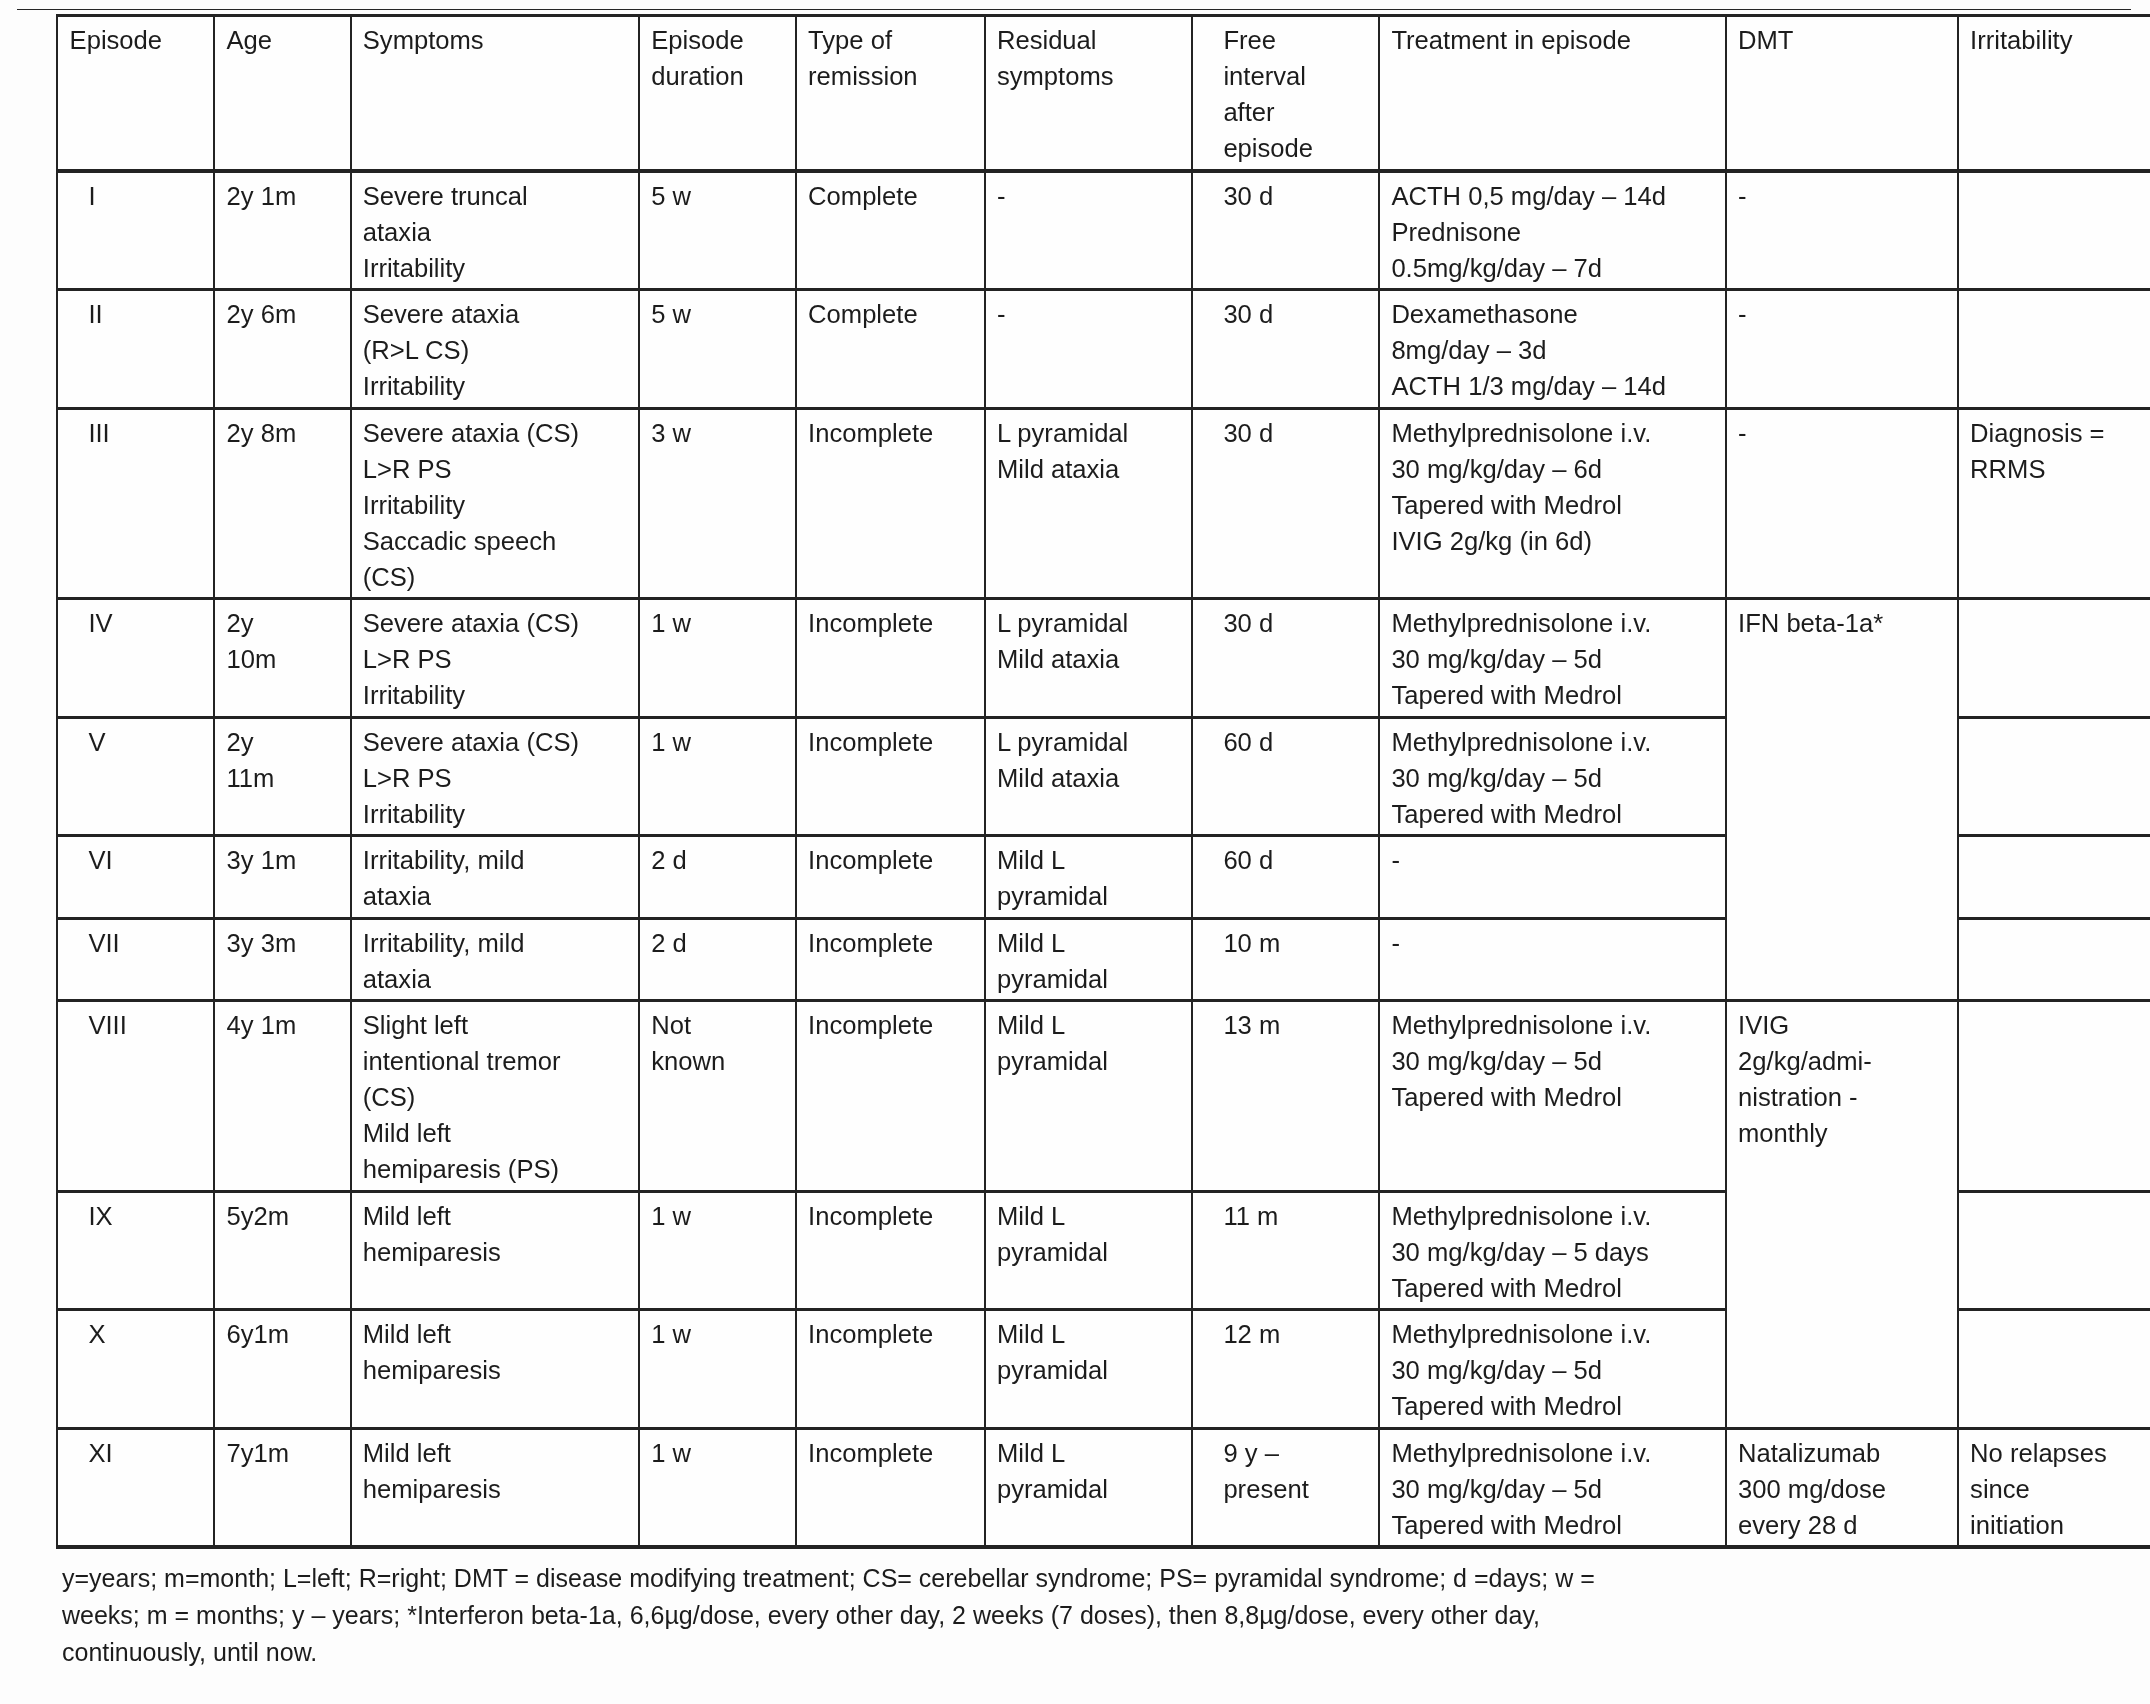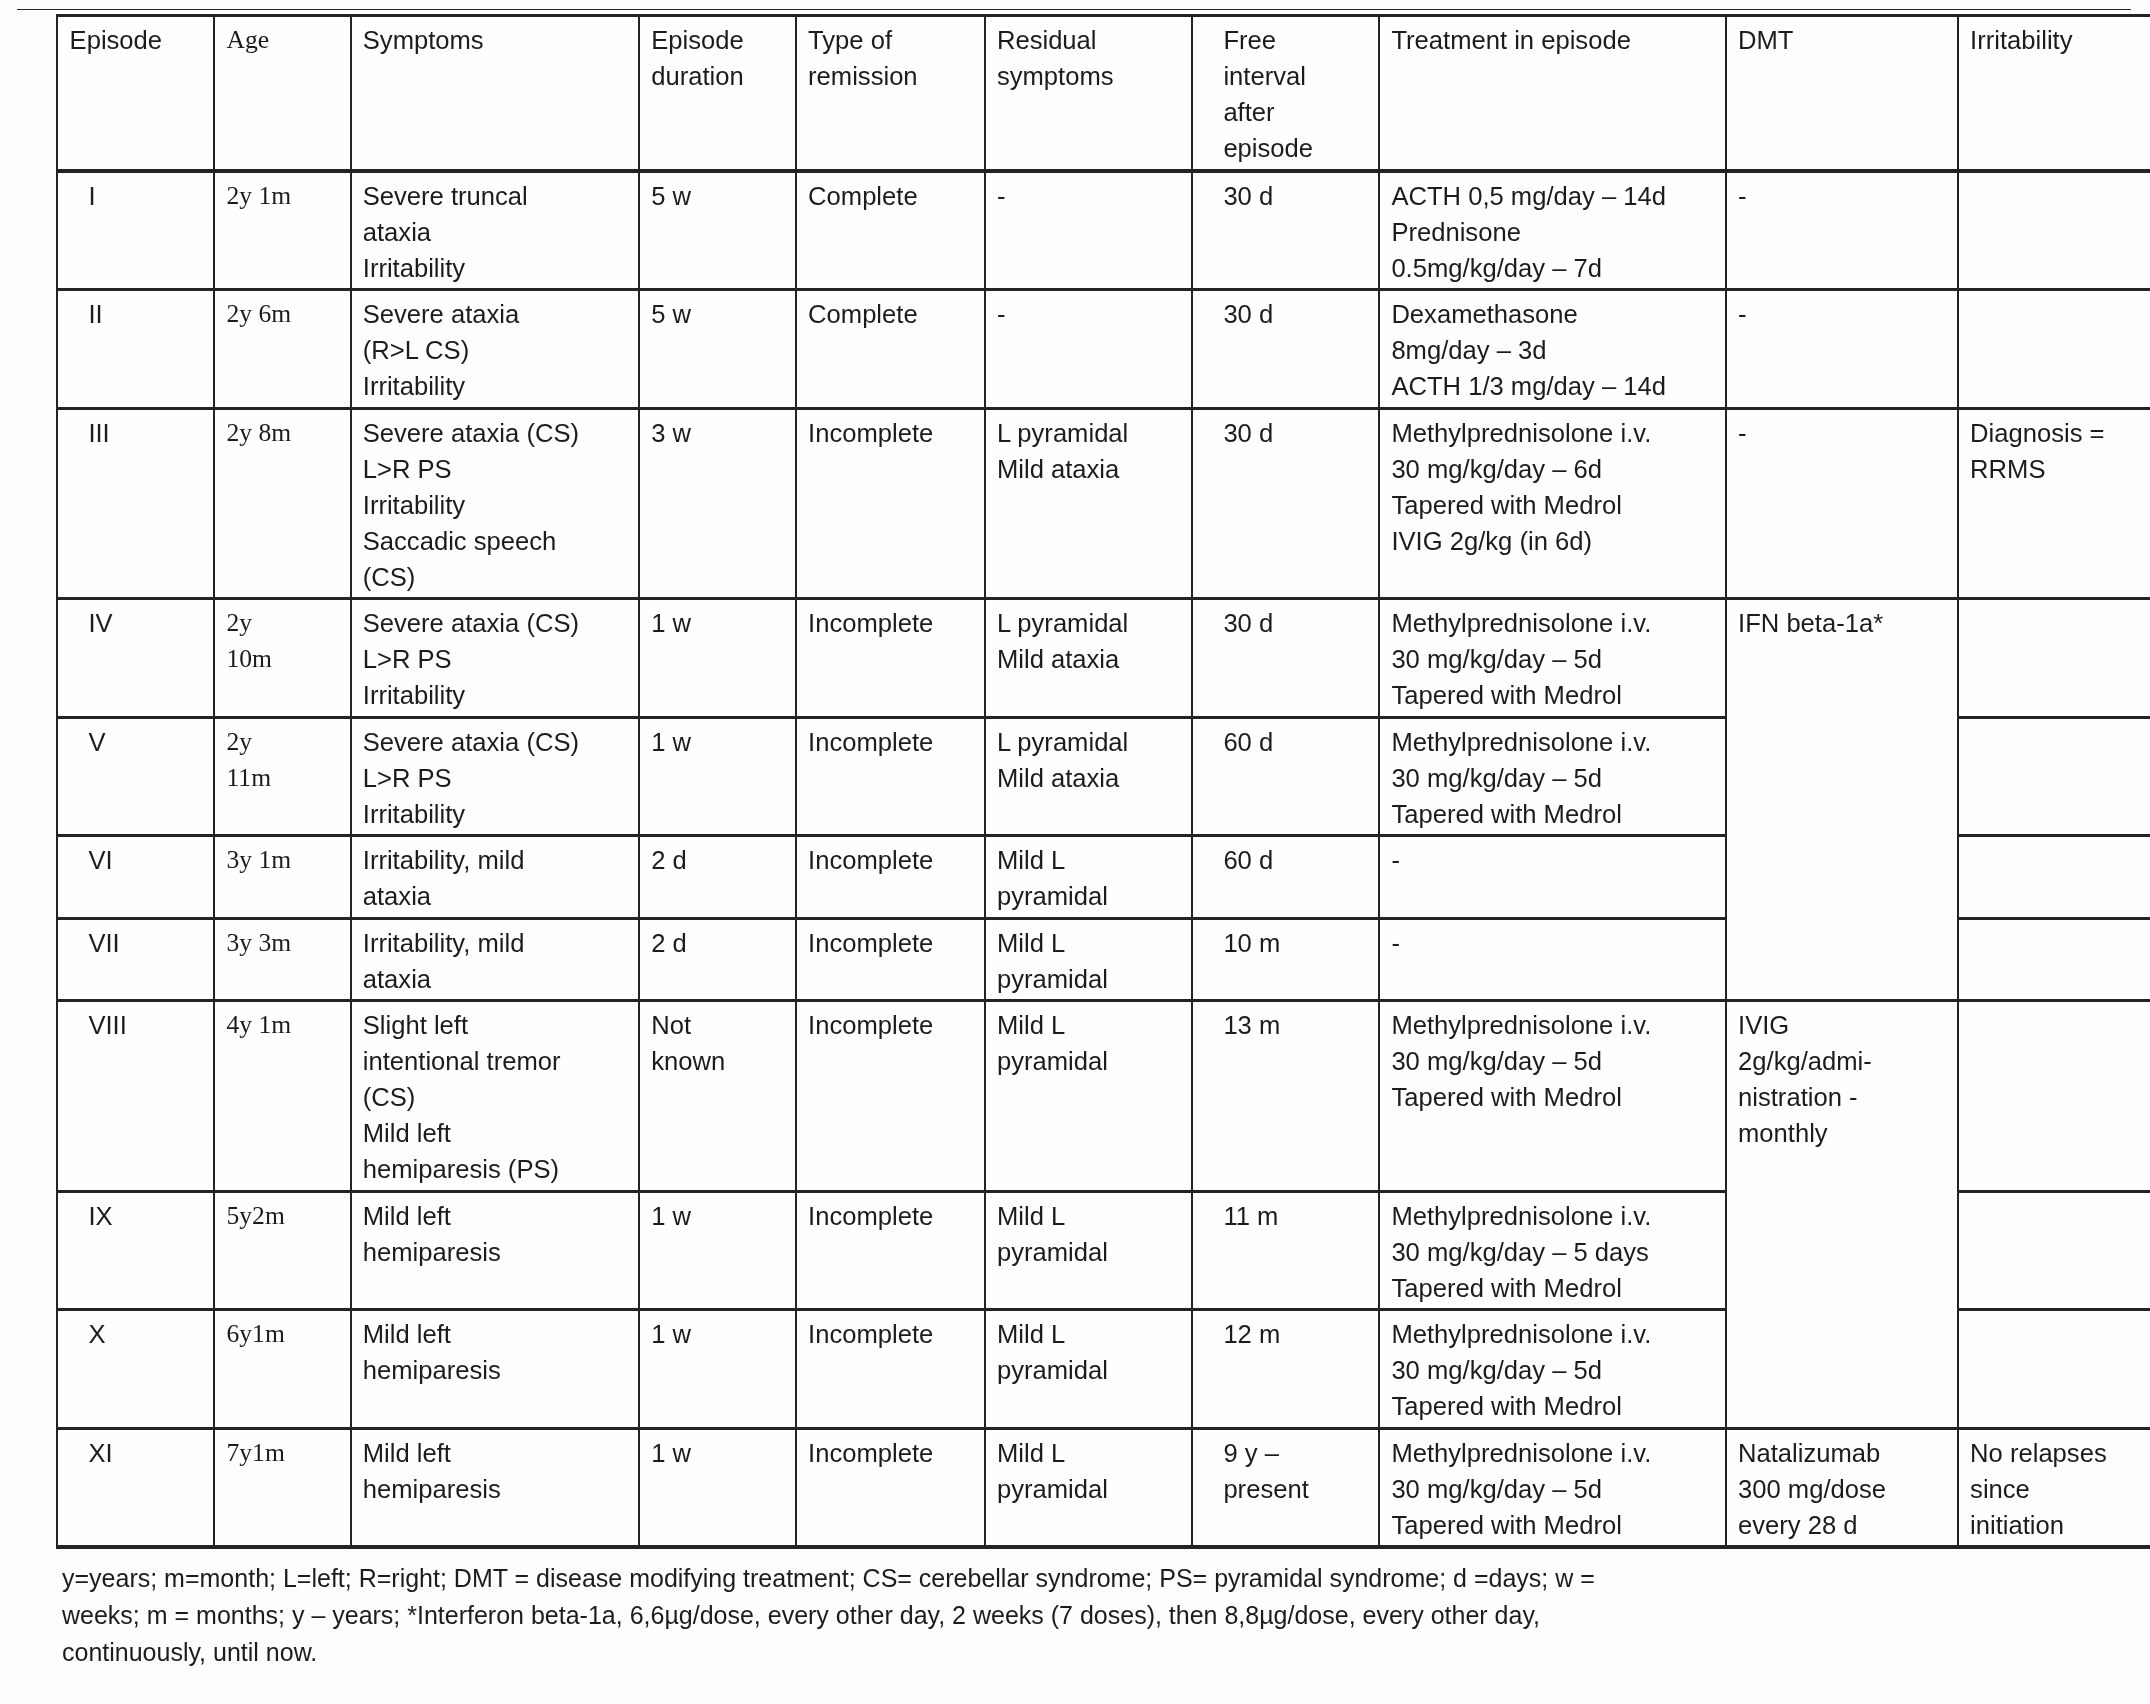--- a/index.html
+++ b/index.html
@@ -32,21 +32,21 @@
     font-weight:400;
     white-space:pre-line;
     overflow:hidden;
   }
   table{border-left-width:3.1px;border-right-width:3.1px;margin-left:39px;}
   thead th{border-top-width:3.7px;border-bottom-width:4.4px;}
   tbody td{border-top-width:3.7px;}
   tbody tr:last-child td{border-bottom-width:4.4px;}
   
   .c-episode{width:7.2%;}
-  .c-age{width:6.1%;font-family:Liberation Serif, serif;}
+  .c-age{width:6.1%;}
   .c-symptoms{width:14.2%;}
   .c-duration{width:7.2%;}
   .c-remission{width:8.9%;}
   .c-residual{width:9.9%;}
   .c-free_interval{width:7.9%;padding-left:30px;}
   .c-treatment{width:17.3%;}
   .c-dmt{width:11.2%;}
   .c-observations{width:10.1%;}
   tbody td.c-episode{padding-left:30px;}
   .footnote{

